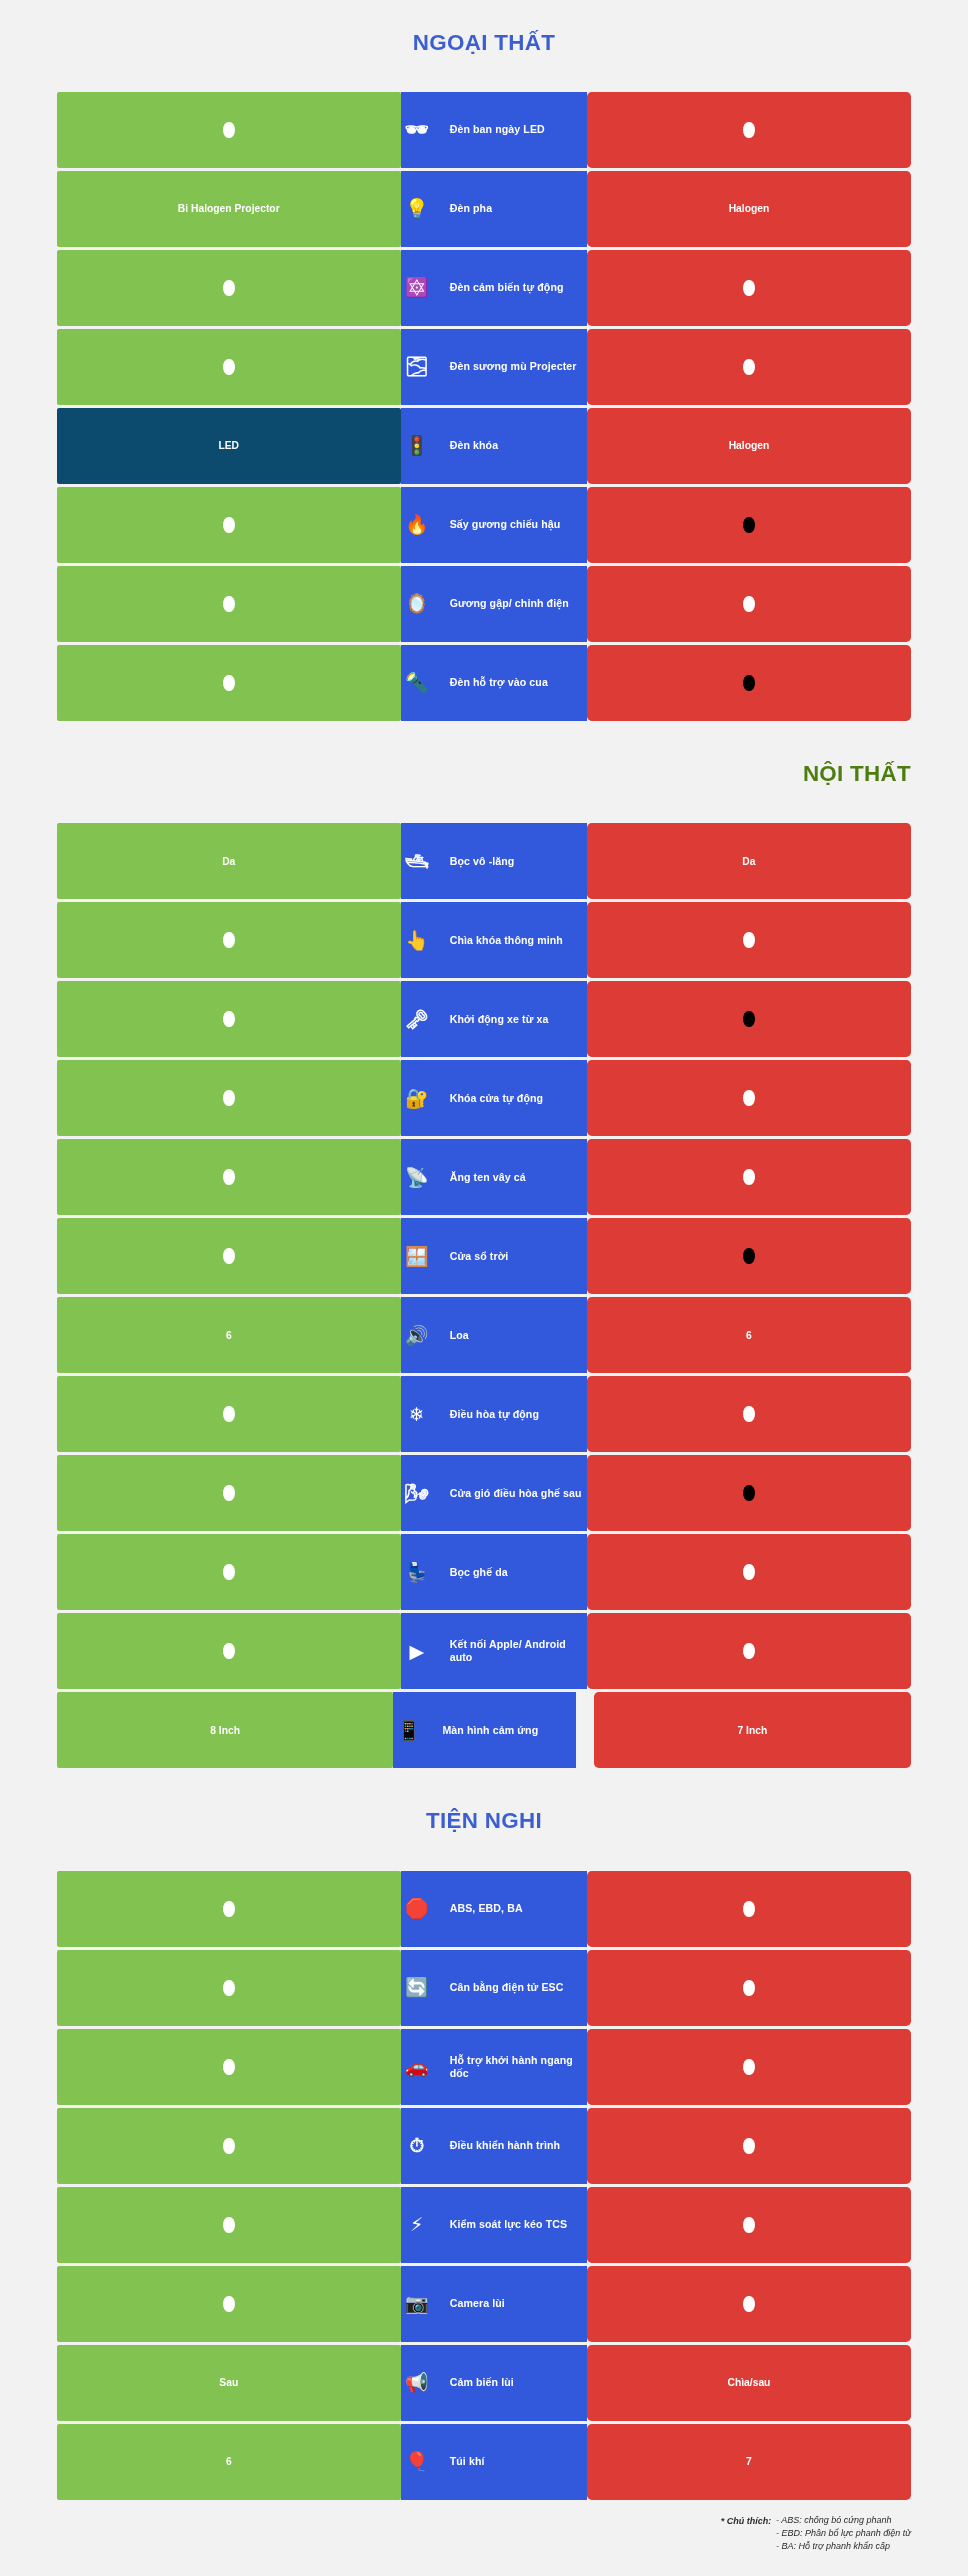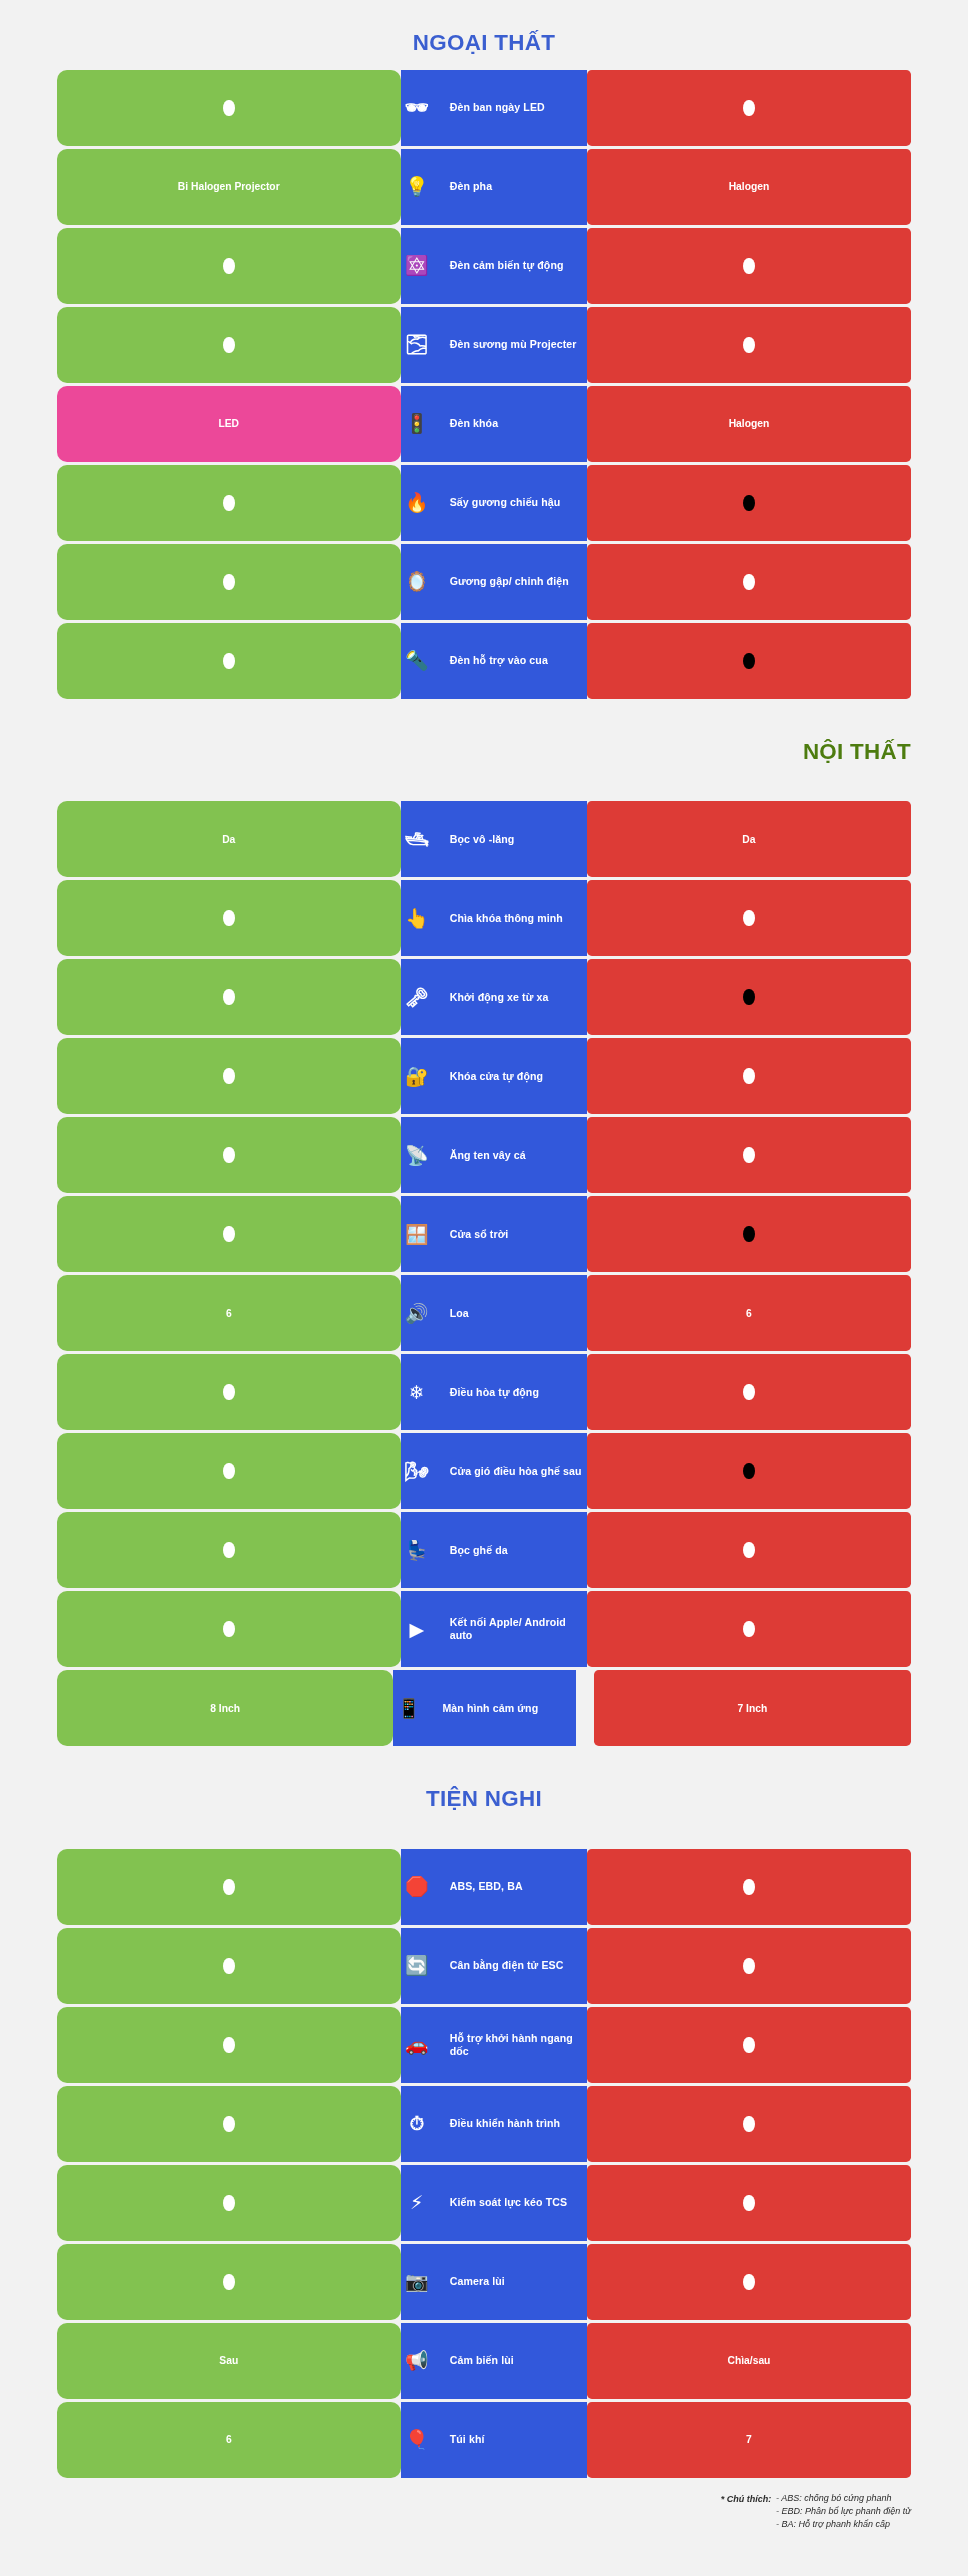--- a/index.html
+++ b/index.html
@@ -15,40 +15,40 @@
   .section { width:854px; margin:0 auto; }
 
   .sec-title {
     text-align:center;
     color:#3b5fd0;
     font-weight:bold;
     font-size:22.4px;
     letter-spacing:0.3px;
     line-height:1;
   }
-  .sec-title.t1 { padding-top:31.5px; padding-bottom:16px; }
+  .sec-title.t1 { padding-top:31.5px; padding-bottom:38px; }
   .sec-title.t2 { padding-top:42px; padding-bottom:38px; }
   .sec-title.t3 { padding-top:42px; padding-bottom:38px; }
 
   .rows { display:flex; flex-direction:column; gap:3px; }
 
   .row { display:flex; height:76px; align-items:stretch; }
 
   .cell {
     display:flex; align-items:center; justify-content:center;
     color:#ffffff;
     font-size:10.3px;
     font-weight:bold;
     position:relative;
   }
 
   .cell.left {
     width:354px;
     background:#82c250;
-    border-radius:10px;
+    border-radius:2px;
   }
   .cell.mid {
     width:192px;
     background:#3258db;
     display:flex;
     align-items:center;
     justify-content:flex-start;
     padding-left:3.6px;
     gap:4.2px;
   }
@@ -150,21 +150,21 @@
             </div>
             <div class="cell mid" style="background: rgb(50, 88, 219);">
               <span class="ico">🌫</span>
               <span class="lbl">Đèn sương mù Projecter</span>
             </div>
             <div class="cell right" style="background: rgb(221, 59, 54);">
               <span class="dot yes" style="background: rgb(255, 255, 255);"></span>
             </div>
           </div>
           <div class="row">
-            <div class="cell left" style="background: #ec4899;">
+            <div class="cell left" style="background: #0c4a6e;">
               <span>LED</span>
             </div>
             <div class="cell mid" style="background: rgb(50, 88, 219);">
               <span class="ico">🚦</span>
               <span class="lbl">Đèn khóa</span>
             </div>
             <div class="cell right" style="background: rgb(221, 59, 54);">
               <span>Halogen</span>
             </div>
           </div>

